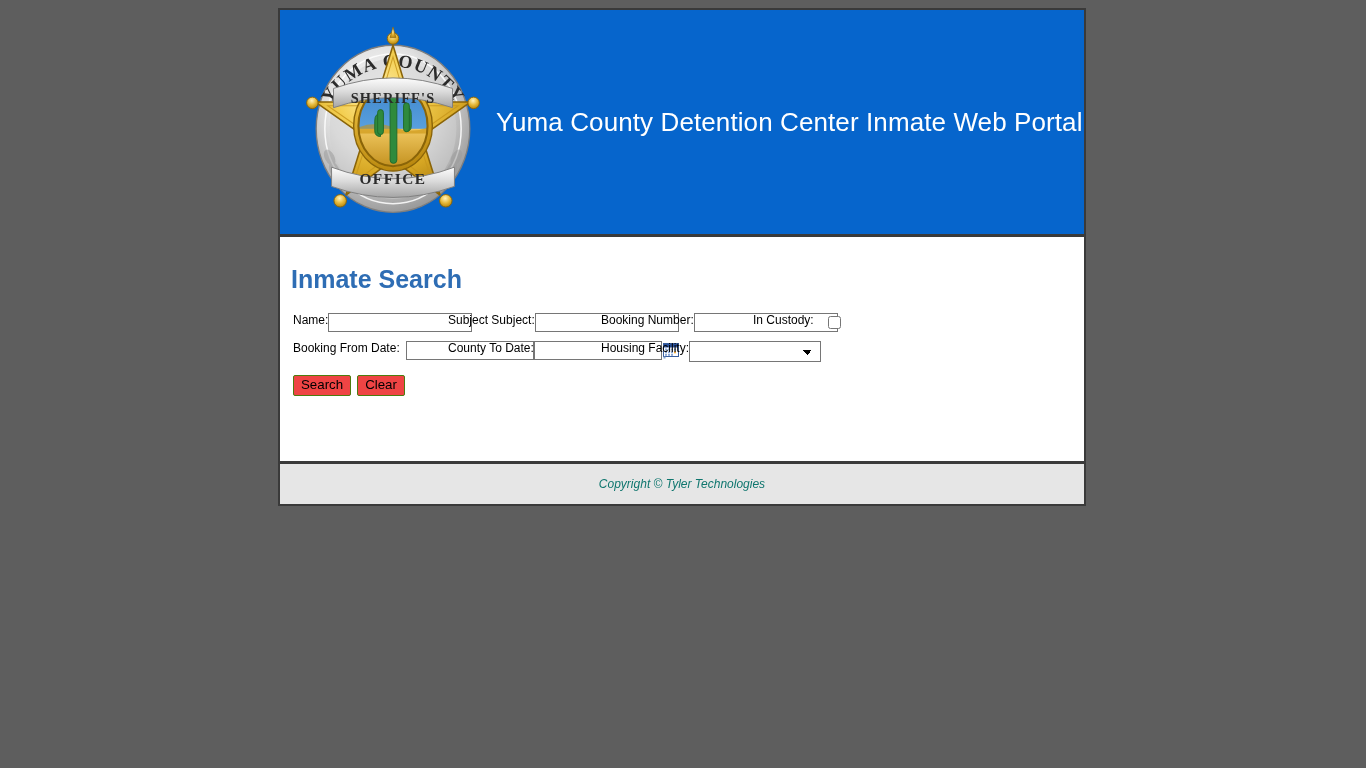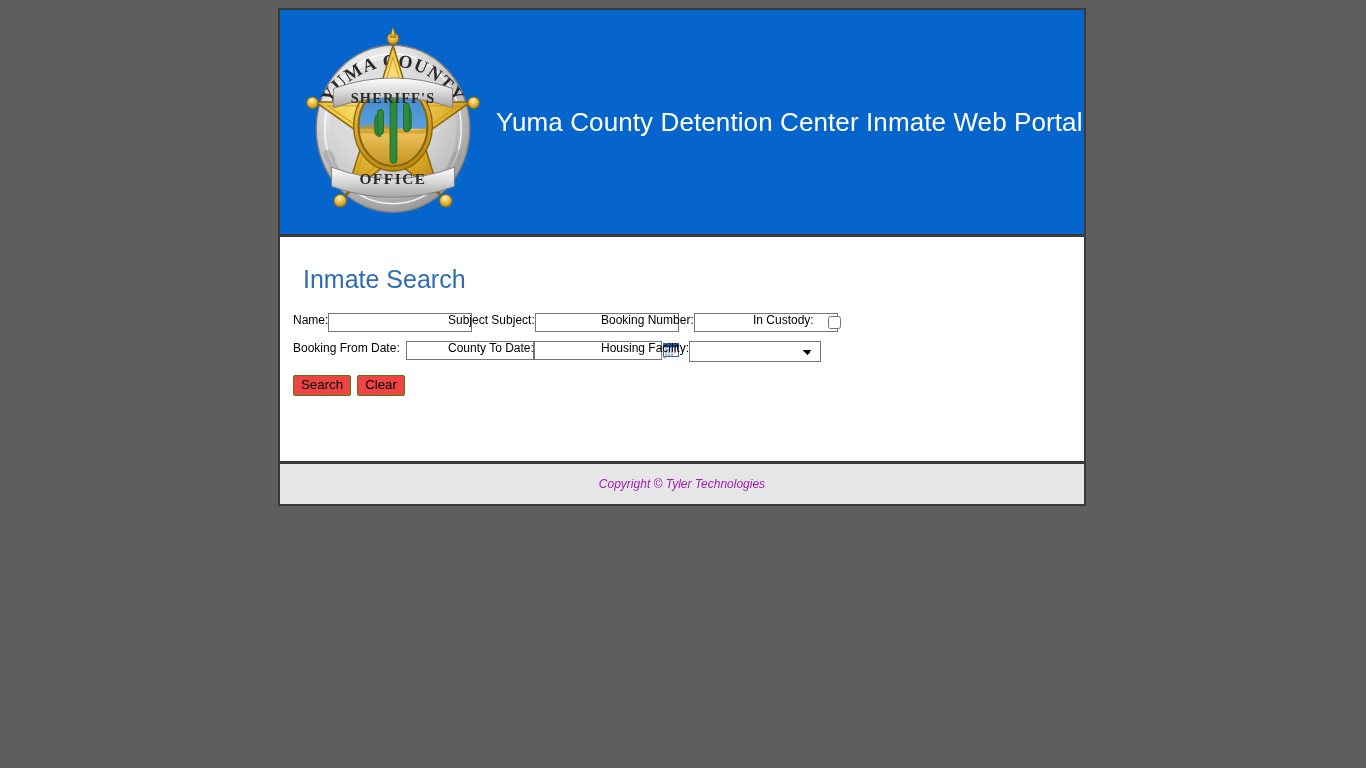--- a/index.html
+++ b/index.html
@@ -59,24 +59,24 @@
   
   #main-content {
     background: #ffffff;
     padding: 0 0 0 0;
     min-height: 224px;
     position: relative;
     border-bottom: 3px solid #3a3a3a;
   }
   #page-title {
     margin: 0;
-    padding: 28px 0 0 23px;
+    padding: 28px 0 0 11px;
     color: #2e6db4;
     font-size: 25px;
-    font-weight: normal;
+    font-weight: bold;
     font-family: "Liberation Sans", sans-serif;
   }
 
   #search-form {
     padding: 19px 0 0 13px;
   }
   .field-row {
     display: flex;
     align-items: flex-start;
   }
@@ -186,21 +186,21 @@
     background: #e6e6e6;
     height: 40px;
     display: flex;
     align-items: center;
     justify-content: center;
   }
   #copyright-text {
     font-family: "Liberation Sans", sans-serif;
     font-style: italic;
     font-size: 12px;
-    color: #a21caf;
+    color: #0f766e;
   }
 </style>
 </head>
 <body>
 
 <div id="page-container">
 
   <div id="site-header">
 
     <div id="badge-logo">

